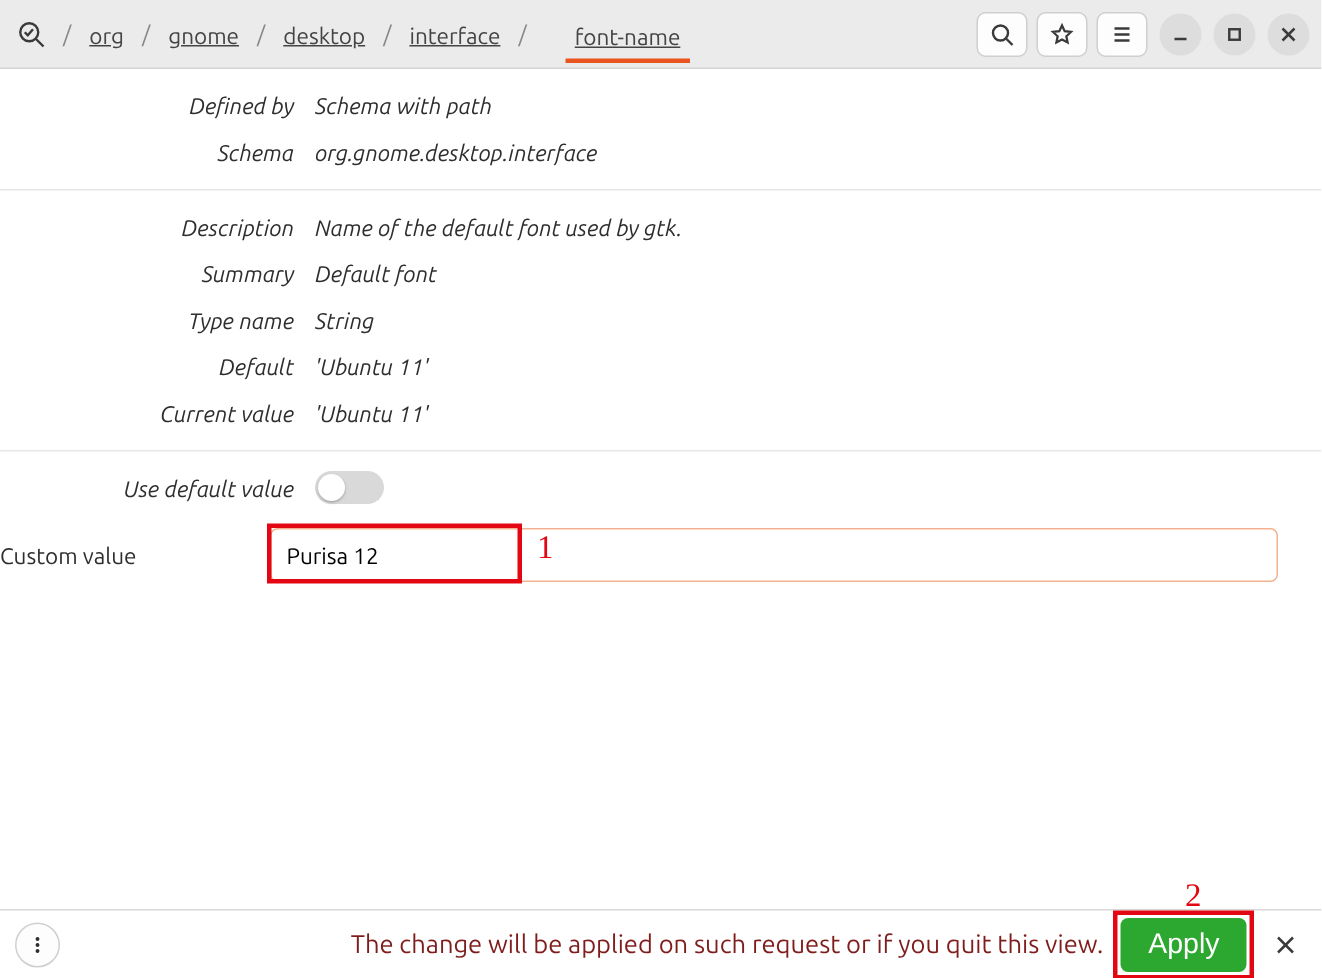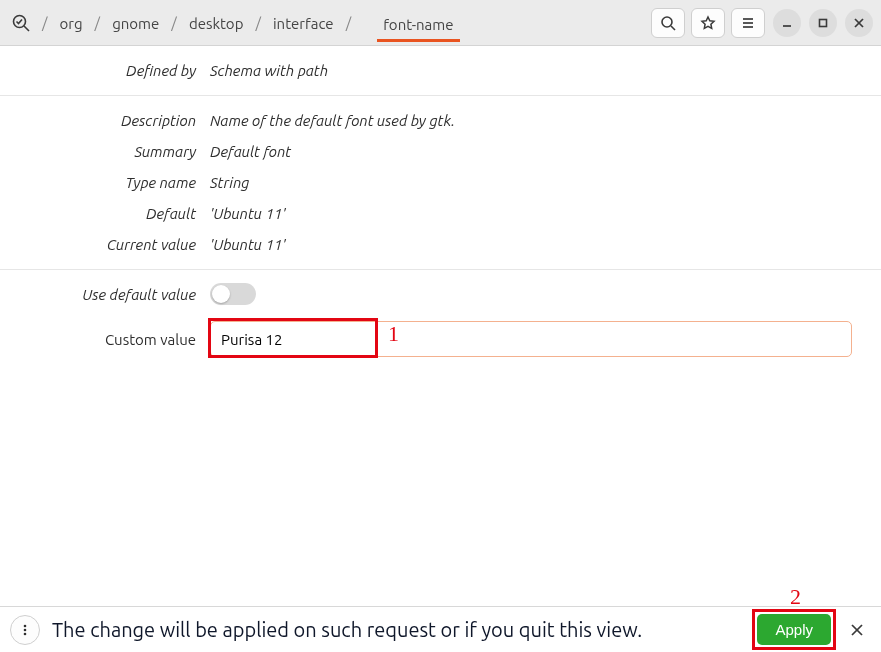--- a/index.html
+++ b/index.html
@@ -45,20 +45,21 @@
       color: #444;
     }
     .crumb-sep {
       color: #888;
       padding: 0 2px;
     }
     .crumb {
       padding: 12px 6px 10px;
       cursor: pointer;
       color: #444;
+      text-decoration: underline;
     }
     .crumb.active {
       border-bottom: 3px solid #e95420;
       padding-bottom: 6px;
       margin-left: 20px;
     }
     .header-controls {
       display: flex;
       gap: 6px;
       align-items: center;
@@ -131,22 +132,22 @@
       top: 2px;
       left: 2px;
       box-shadow: 0 1px 2px rgba(0,0,0,0.25);
     }
     .custom-row {
       display: flex;
       padding: 9px 0 6px;
       align-items: center;
     }
     .custom-row .label {
-      width: 210px;
-      text-align: right;
+      width: 180px;
+      text-align: left;
       padding-right: 14px;
     }
     .input-wrap {
       flex: 1;
       padding-right: 29px;
       position: relative;
     }
     .text-input {
       width: 100%;
       height: 36px;
@@ -191,34 +192,35 @@
       border: 1px solid #cfcfcf;
       background: #fdfdfd;
       border-radius: 50%;
       display: flex;
       align-items: center;
       justify-content: center;
       cursor: pointer;
     }
     .status-text {
       flex: 1;
-      font-size: 20px;
-      color: #0f172a;
+      font-size: 17px;
+      color: #7f1d1d;
+      text-align: right;
     }
     .apply-wrap {
       position: relative;
     }
     .apply-btn {
       background: #2ea44f;
       background: #2ca830;
       color: #fff;
       border: none;
       padding: 7px 18px;
       border-radius: 5px;
-      font-size: 15px;
+      font-size: 19px;
       cursor: pointer;
     }
     .red-box-apply {
       position: absolute;
       left: -5px;
       top: -5px;
       right: -5px;
       bottom: -5px;
       border: 3px solid #e30613;
       pointer-events: none;
@@ -305,20 +307,24 @@
   </div>
 </div>
 
 <div class="content">
 
   <div class="section">
     <div class="row">
       <div class="label">Defined by</div>
       <div class="value">Schema with path</div>
     </div>
+    <div class="row">
+      <div class="label">Schema</div>
+      <div class="value">org.gnome.desktop.interface</div>
+    </div>
   </div>
 
   <div class="section">
     <div class="row">
       <div class="label">Description</div>
       <div class="value">Name of the default font used by gtk.</div>
     </div>
     <div class="row">
       <div class="label">Summary</div>
       <div class="value">Default font</div>

